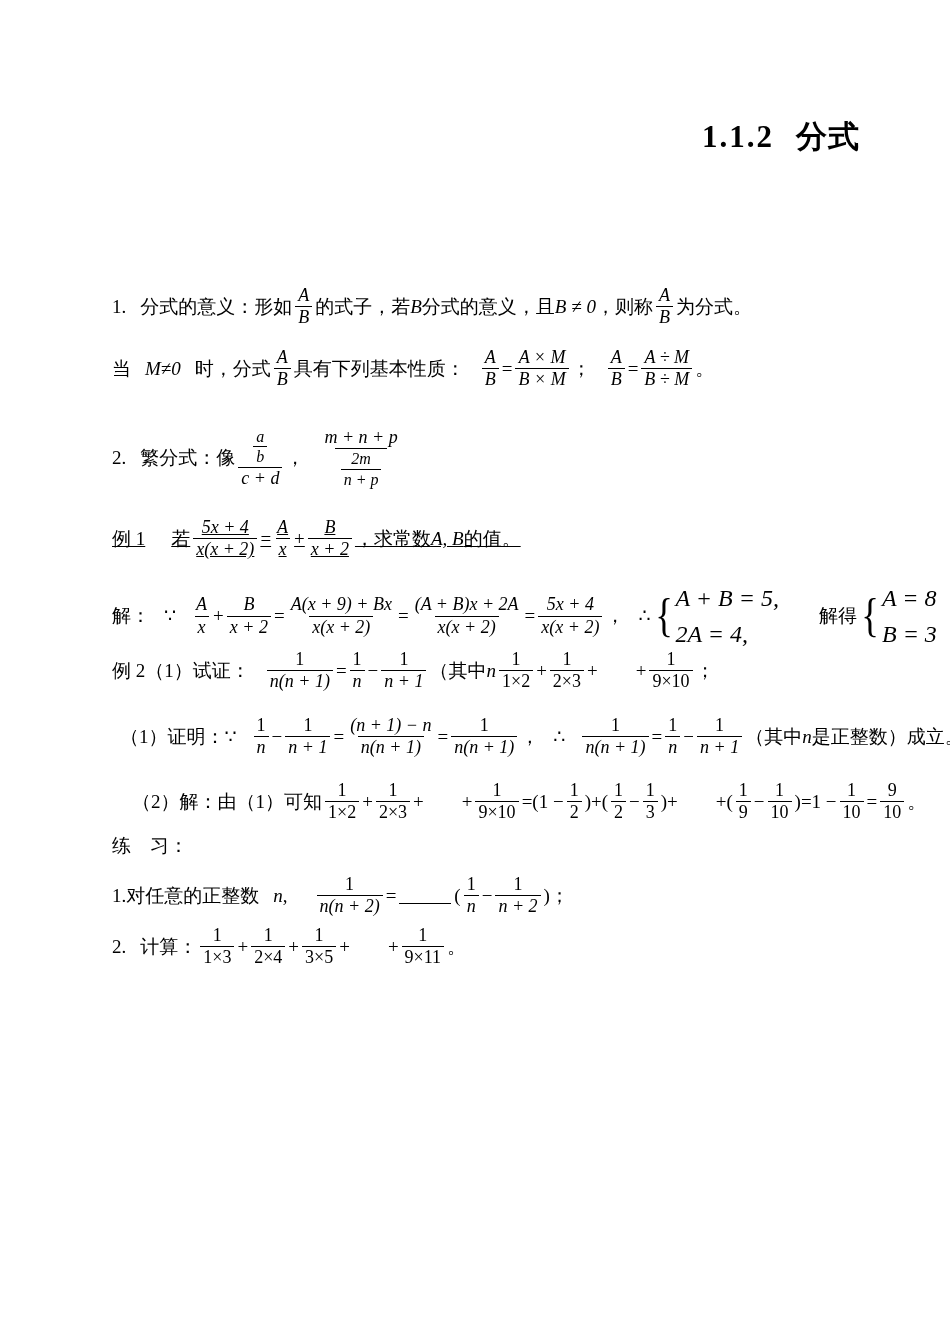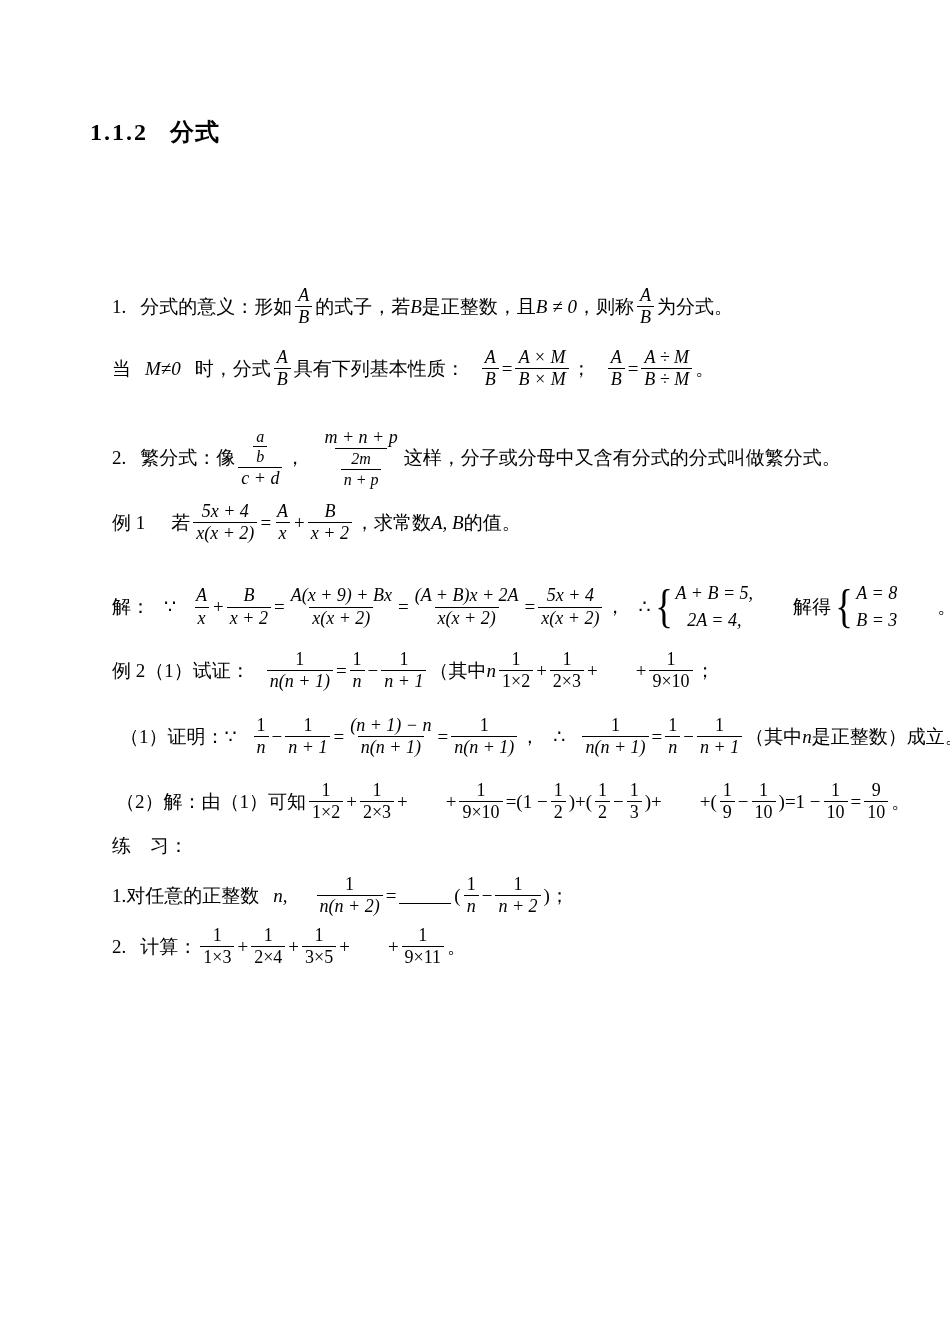--- a/index.html
+++ b/index.html
@@ -16,22 +16,22 @@
   }
   .page {
     position: relative;
     width: 950px;
     height: 1344px;
     background: #ffffff;
     box-sizing: border-box;
     padding: 0 90px;
   }
   .doc-title {
-    text-align: left;
-    font-size: 24px;
+    text-align: right;
+    font-size: 31px;
     font-weight: bold;
     letter-spacing: 1px;
     margin: 118px 0 0 0;
     padding: 0;
     line-height: 1.2;
   }
   .doc-title .num { font-family: "Liberation Serif", serif; letter-spacing: 2px; }
   .doc-title .gap { display: inline-block; width: 22px; }
 
   .blk {
@@ -81,23 +81,22 @@
     font-family: "Liberation Serif", serif;
     display: flex;
     align-items: center;
     transform: scaleX(0.8);
     margin-right: 1px;
   }
   .sys .rows {
     display: inline-flex;
     flex-direction: column;
     justify-content: center;
-    font-size: 18px;
+    font-size: 24px;
     line-height: 1.5;
-    align-items: center;
   }
   .blank-fill {
     display: inline-block;
     width: 52px;
     border-bottom: 1.4px solid #000;
     margin: 0 3px;
     height: 15px;
     vertical-align: baseline;
   }
   .row { position: absolute; left: 112px; }
@@ -116,21 +115,21 @@
       <span class="cjk">1.</span>
         <span class="sp2"></span>
         <span class="cjk">分式的意义：</span>
         <span class="cjk">形如</span>
       <span class="fr">
           <span class="nu it">A</span>
           <span class="de it">B</span>
         </span>
       <span class="cjk">的式子，若</span>
         <span class="it">B</span>
-        <span class="cjk">是正整数，且</span>
+        <span class="cjk">分式的意义，且</span>
         <span class="it">B ≠ 0</span>
         <span class="cjk">，则称</span>
       <span class="fr">
           <span class="nu it">A</span>
           <span class="de it">B</span>
         </span>
       <span class="cjk">为分式。</span>
     </span>
   </div>
 
@@ -190,25 +189,24 @@
         <span class="sp2"></span>
       <span class="fr">
         <span class="nu it">m + n + p</span>
         <span class="de">
           <span class="fr sm">
               <span class="nu it">2m</span>
               <span class="de it">n + p</span>
             </span>
         </span>
       </span>
-      <span class="cjk">这样，分子或分母中又含有分式的分式叫做繁分式。</span>
-    </span>
-  </div>
-
-  <div class="blk row" style="top:384px;">
+    </span>
+  </div>
+
+  <div class="blk row" style="top:400px;text-decoration:underline;">
     <span class="line">
       <span class="cjk">例 1</span>
         <span class="sp3"></span>
         <span class="cjk">若</span>
       <span class="fr">
           <span class="nu it">5x + 4</span>
           <span class="de it">x(x + 2)</span>
         </span>
       <span class="rm">=</span>
       <span class="fr">
@@ -361,21 +359,21 @@
       <span class="fr">
           <span class="nu rm">1</span>
           <span class="de it">n + 1</span>
         </span>
       <span class="cjk">（其中</span>
         <span class="it">n</span>
         <span class="cjk">是正整数）成立。</span>
     </span>
   </div>
 
-  <div class="blk row" style="top:663px; left:116px;">
+  <div class="blk row" style="top:663px; left:132px;">
     <span class="line">
       <span class="cjk">（2）解：由（1）可知</span>
       <span class="fr">
           <span class="nu rm">1</span>
           <span class="de rm">1×2</span>
         </span>
       <span class="rm">+</span>
       <span class="fr">
           <span class="nu rm">1</span>
           <span class="de rm">2×3</span>

